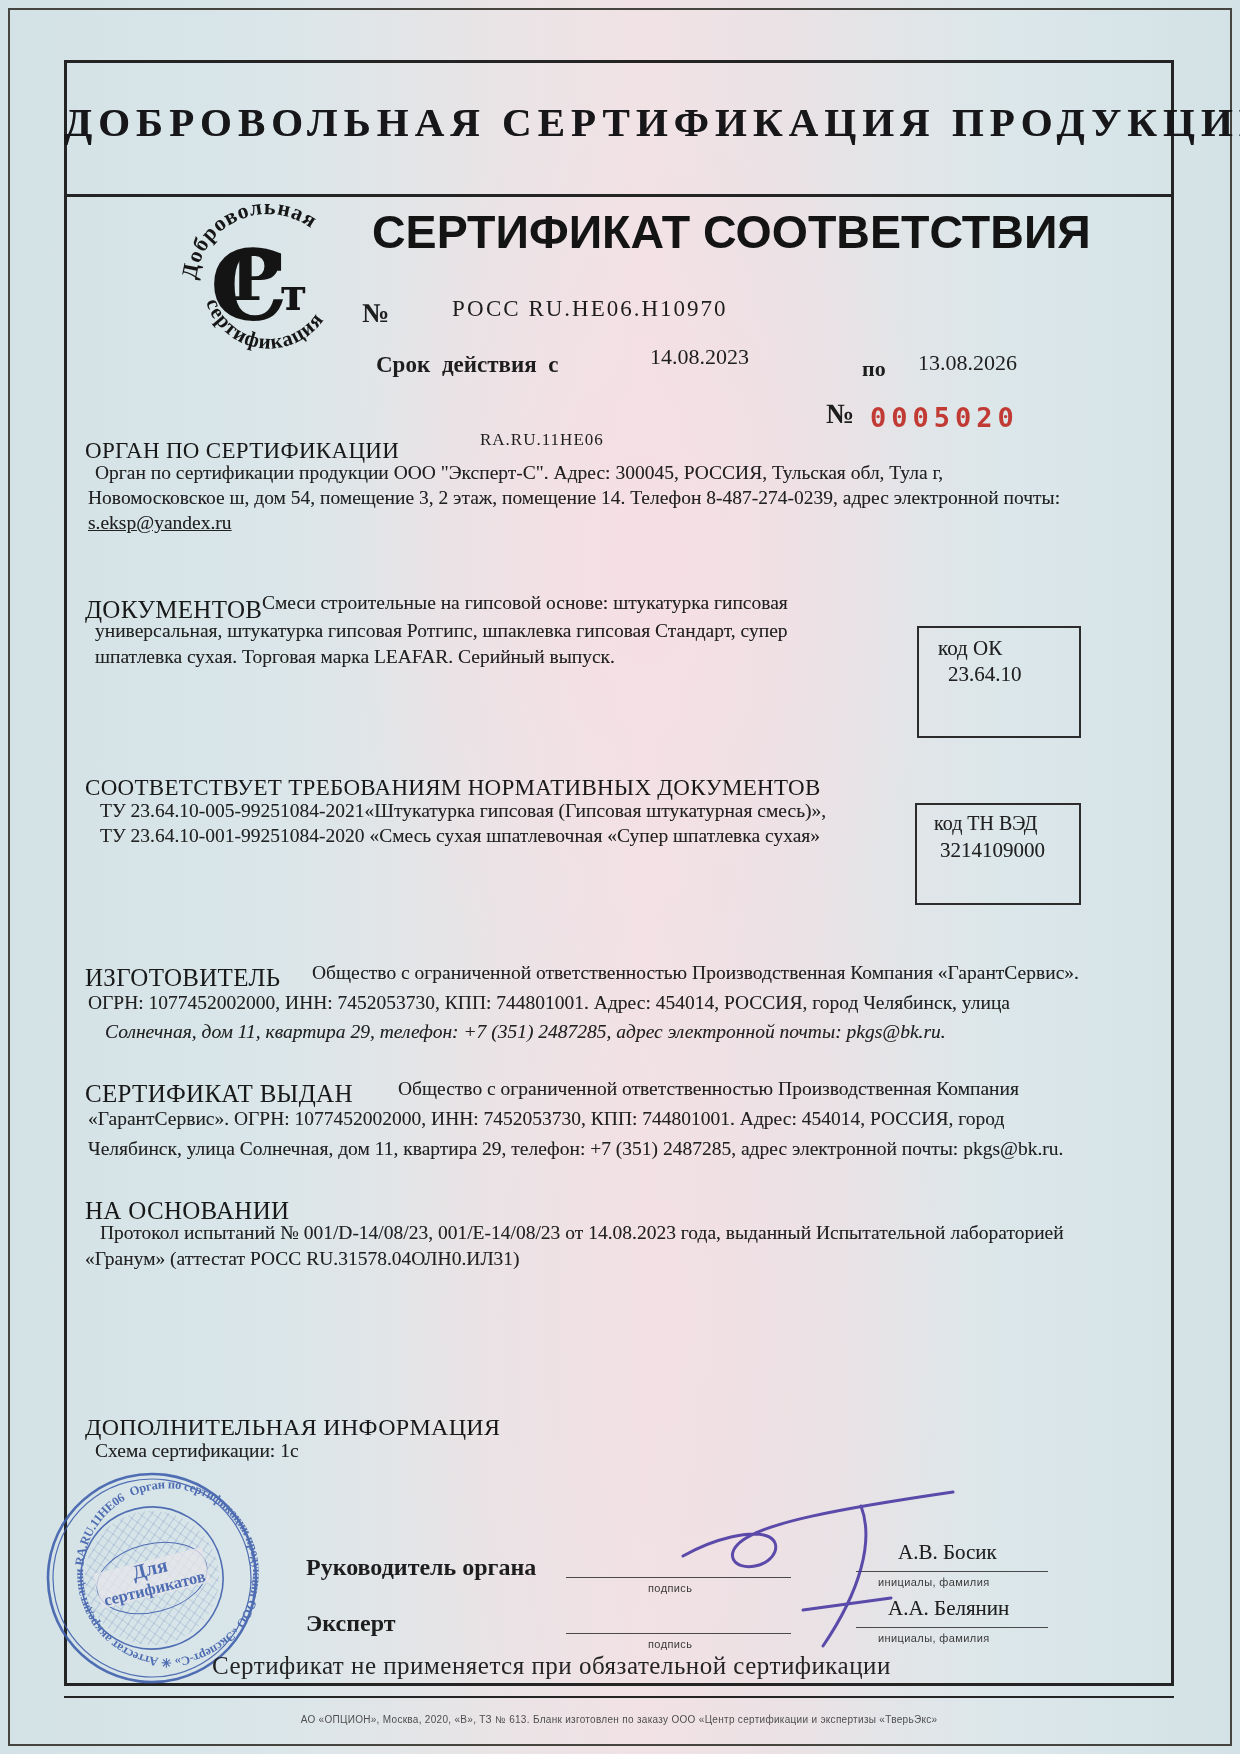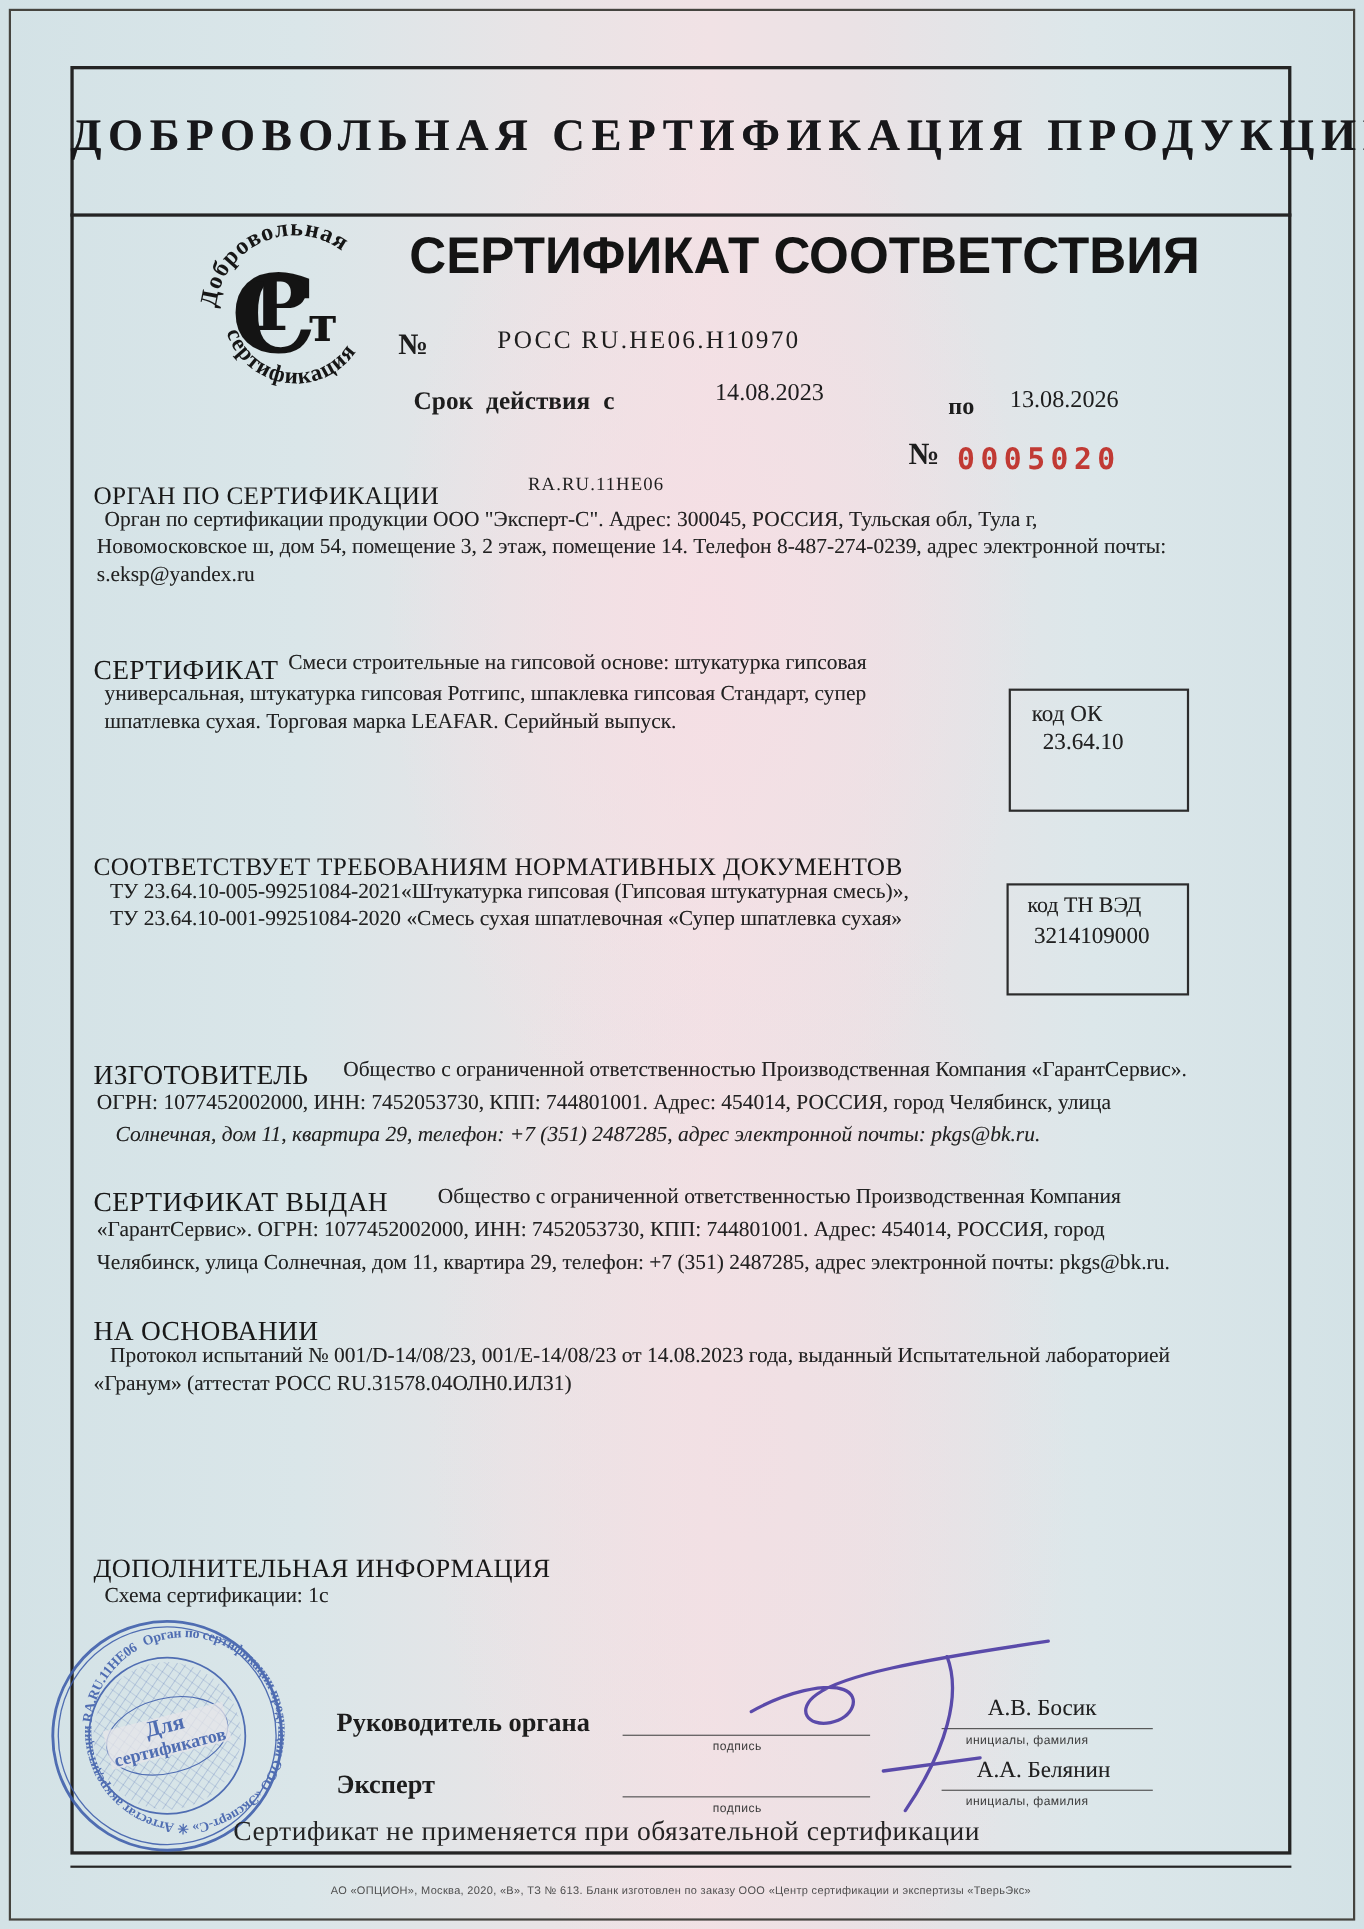--- a/index.html
+++ b/index.html
@@ -30,21 +30,21 @@
   .date-to{left:918px;top:350px;font-size:22px;}
   .form-num-sign{left:826px;top:398px;font-size:28px;font-weight:bold;}
   .form-num{left:870px;top:402px;font-family:"DejaVu Sans Mono",monospace;font-size:27px;font-weight:bold;letter-spacing:5px;}
   
   .sec-h{font-size:23px;font-weight:normal;letter-spacing:.3px;color:#181818;}
   .b-line{font-size:19.5px;color:#212121;text-shadow:0 0 .4px rgba(0,0,0,.25);}
   .organ-heading{left:85px;top:438px;}
   .organ-code{left:480px;top:430px;font-size:17px;letter-spacing:1px;}
   .organ-l0{left:95px;top:462px;}
   .organ-l1{left:88px;top:487px;}
-  .organ-l2{left:88px;top:512px;}
+  .organ-l2{left:88px;top:512px;text-decoration:underline;}
   .product-heading{left:85px;top:596px;font-size:25px;}
   .product-l0{left:262px;top:592px;}
   .product-l1{left:95px;top:620px;}
   .product-l2{left:95px;top:646px;}
   .code-box{border:2px solid #2c2c2c;box-sizing:border-box;}
   .ok-box{left:917px;top:626px;width:164px;height:112px;}
   .ok-label{left:938px;top:636px;font-size:21px;}
   .ok-value{left:948px;top:662px;font-size:21px;}
   .compliance-heading{left:85px;top:775px;}
   .compliance-l0{left:100px;top:800px;}
@@ -129,21 +129,21 @@
 
   <span class="abs form-num-sign">№</span>
   <span class="abs form-num" style="color:#c13a34">0005020</span>
 
   <div class="abs sec-h organ-heading nw">ОРГАН ПО СЕРТИФИКАЦИИ</div>
   <div class="abs organ-code nw">RA.RU.11НЕ06</div>
   <div class="abs b-line organ-l0 nw">Орган по сертификации продукции ООО "Эксперт-С". Адрес: 300045, РОССИЯ, Тульская обл, Тула г,</div>
   <div class="abs b-line organ-l1 nw">Новомосковское ш, дом 54, помещение 3, 2 этаж, помещение 14. Телефон 8-487-274-0239, адрес электронной почты:</div>
   <div class="abs b-line organ-l2 nw">s.eksp@yandex.ru</div>
 
-  <div class="abs sec-h product-heading nw">СЕРТИФИКАТ</div>
+  <div class="abs sec-h product-heading nw">ДОКУМЕНТОВ</div>
   <div class="abs b-line product-l0 nw">Смеси строительные на гипсовой основе: штукатурка гипсовая</div>
   <div class="abs b-line product-l1 nw">универсальная, штукатурка гипсовая Ротгипс, шпаклевка гипсовая Стандарт, супер</div>
   <div class="abs b-line product-l2 nw">шпатлевка сухая. Торговая марка LEAFAR. Серийный выпуск.</div>
   <div class="abs code-box ok-box"></div>
   <div class="abs b-line ok-label nw">код ОК</div>
   <div class="abs b-line ok-value nw">23.64.10</div>
 
   <div class="abs sec-h compliance-heading nw">СООТВЕТСТВУЕТ ТРЕБОВАНИЯМ НОРМАТИВНЫХ ДОКУМЕНТОВ</div>
   <div class="abs b-line compliance-l0 nw">ТУ 23.64.10-005-99251084-2021«Штукатурка гипсовая  (Гипсовая штукатурная смесь)»,</div>
   <div class="abs b-line compliance-l1 nw">ТУ 23.64.10-001-99251084-2020 «Смесь сухая шпатлевочная «Супер шпатлевка сухая»</div>

